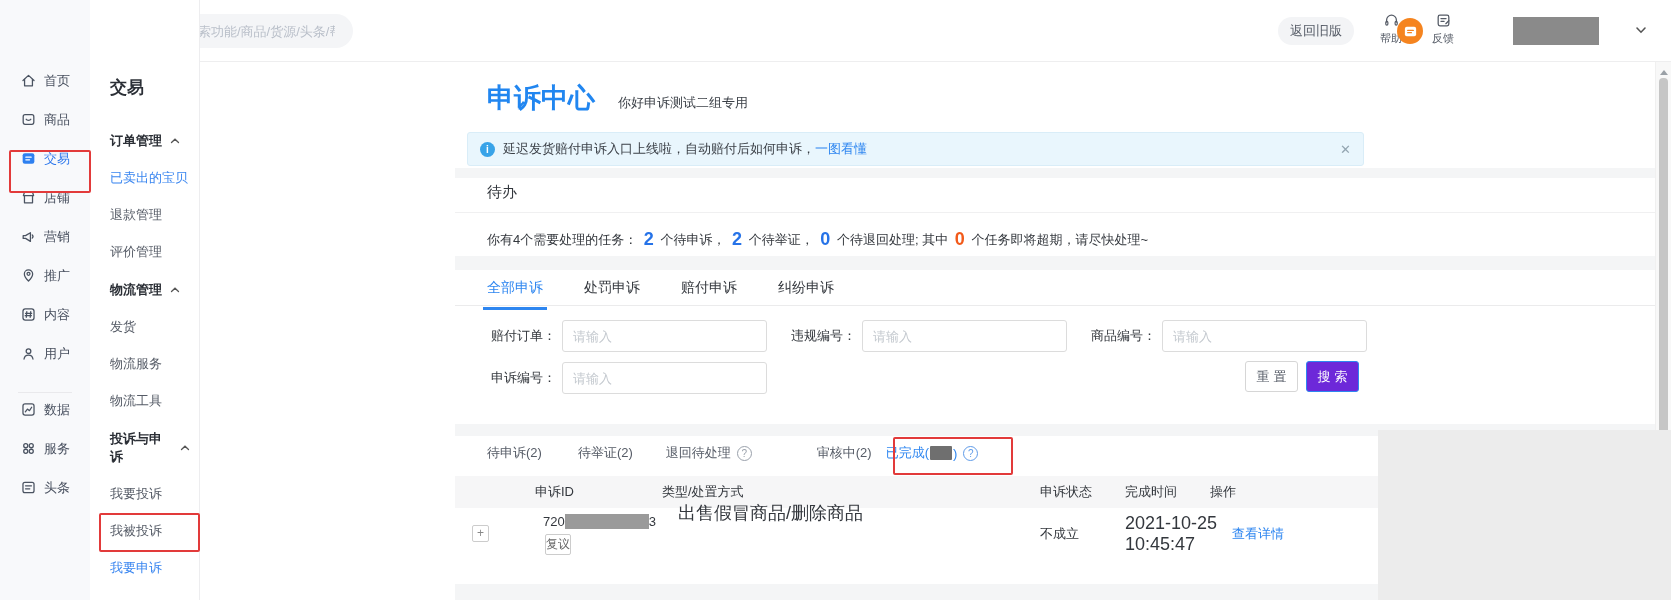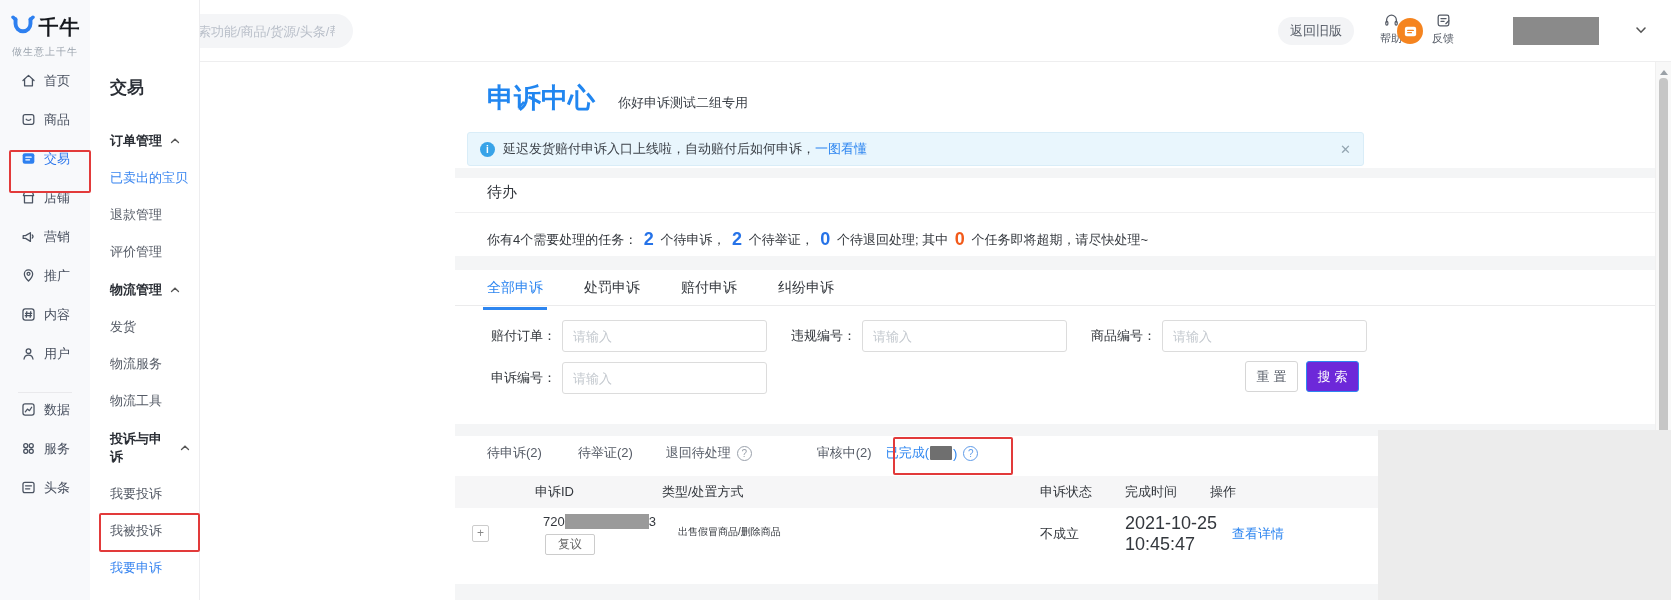--- a/index.html
+++ b/index.html
@@ -100,22 +100,22 @@
   .table-head span:nth-of-type(2){left:207px;}
   .table-head span:nth-of-type(3){left:585px;}
   .table-head span:nth-of-type(4){left:670px;}
   .table-head span:nth-of-type(5){left:755px;}
   .expander{left:472px;top:525px;width:17px;height:17px;box-sizing:border-box;border:1px solid #ccc;
             border-radius:2px;background:#fff;color:#888;font-size:12px;line-height:15px;text-align:center;cursor:pointer;}
   .expander::before{content:"+";}
   .row-id{left:543px;top:514px;font-size:13px;color:#33373d;}
   .id-censor{display:inline-block;width:84px;height:15px;background:#9a9a9a;vertical-align:-3px;}
   .row-tag{left:545px;top:534px;border:1px solid #ccc;border-radius:2px;font-size:12px;color:#666;
-           padding:1px 12px;background:#fff;}
-  .row-type{left:678px;top:525px;font-size:10px;color:#33373d;}
+           padding:1px 0;background:#fff;}
+  .row-type{left:678px;top:501px;font-size:18px;color:#33373d;}
   .row-status{left:1040px;top:525px;font-size:13px;color:#33373d;}
   .row-date{left:1125px;top:513px;font-size:18px;color:#33373d;line-height:21px;}
   .row-action{left:1232px;top:525px;font-size:13px;color:#2e86f0;cursor:pointer;}
 
   
   .sb{left:1655px;top:62px;width:16px;height:538px;background:#f8f8f8;border-left:1px solid #f0f0f0;box-sizing:border-box;}
   .sb-up{position:absolute;top:8px;left:4px;width:0;height:0;border-left:4px solid transparent;
          border-right:4px solid transparent;border-bottom:5px solid #9aa0a6;}
   .sb-thumb{position:absolute;left:3px;top:16px;width:9px;height:460px;background:#c6c6c6;border-radius:4px;cursor:pointer;}
   .wm-block{left:1378px;top:430px;width:293px;height:170px;background:#ececec;z-index:4;}
@@ -125,32 +125,20 @@
   .anno-rail{left:9px;top:150px;width:78px;height:39px;}
   .anno-nav{left:99px;top:513px;width:97px;height:35px;}
   .anno-status{left:893px;top:437px;width:116px;height:34px;}
 </style>
 </head>
 <body>
 
 <div class="app">
 
   <aside class="rail">
-    <div class="logo">
-      <div class="logo-row">
-        <span class="rail-icon" style="width:26px;height:26px">
-            <svg viewBox="0 0 16 16" width="26" height="26">
-              <path d="M3.4 2.6v2.8a4.6 4.6 0 0 0 9.2 0V2.6" stroke="#2e80f0" stroke-width="2.4" fill="none" stroke-linecap="round"></path>
-              <path d="M3.4 2.8 1.9 1.4M12.6 2.8 14.1 1.4" stroke="#2e80f0" stroke-width="2.2" stroke-linecap="round"></path>
-            </svg>
-          </span>
-        <span class="logo-name">千牛</span>
-      </div>
-      <div class="logo-tag">做生意上千牛</div>
-    </div>
     <div class="rail-list">
 
         <div class="rail-item">
           <span class="rail-icon">
             <svg viewBox="0 0 16 16" width="17" height="17">
               <path d="M2.8 8 8 3.2 13.2 8" stroke="#4a5361" stroke-width="1.2" fill="none" stroke-linecap="round" stroke-linejoin="round"></path>
               <path d="M4.3 7v6h7.4V7" stroke="#4a5361" stroke-width="1.2" fill="none" stroke-linecap="round" stroke-linejoin="round"></path>
             </svg>
           </span>
           <span class="ri-label">首页</span>

